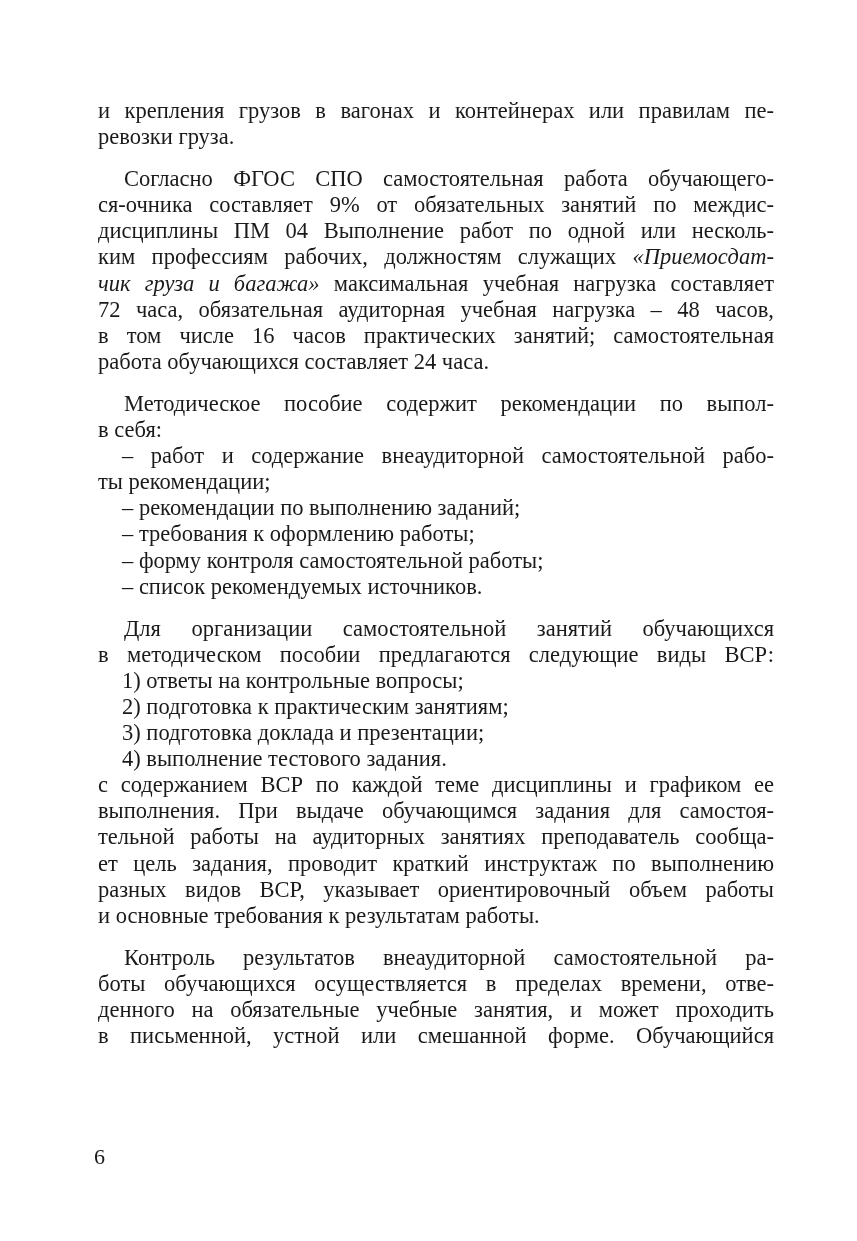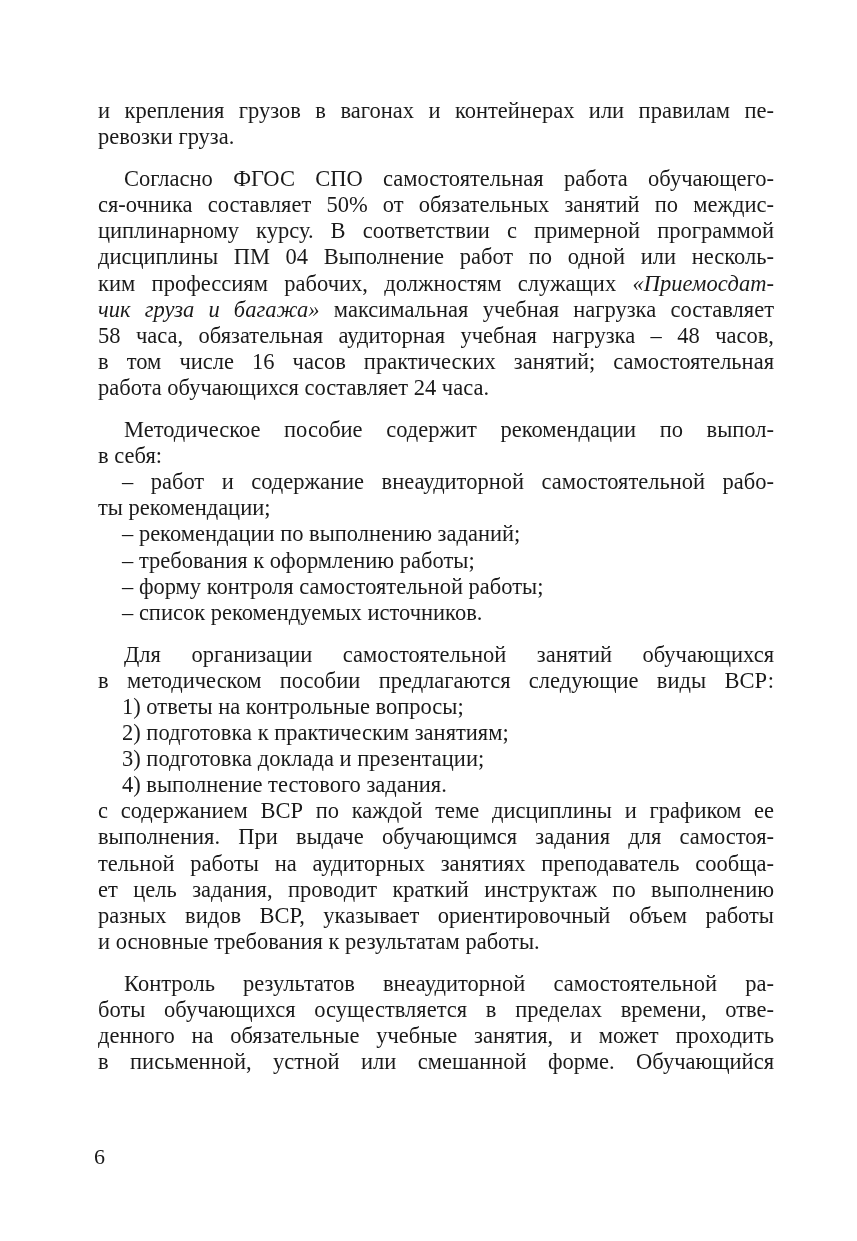--- a/index.html
+++ b/index.html
@@ -58,26 +58,25 @@
 
 <div class="page">
 
   <div>
     <span class="line">и крепления грузов в вагонах и контейнерах или правилам пе-</span>
     <span class="line last">ревозки груза.</span>
   </div>
 
   <div>
     <span class="line indent">Согласно ФГОС СПО самостоятельная работа обучающего-</span>
-    <span class="line">ся-очника составляет 50% от обязательных занятий по междис-</span>
-    <span class="line">циплинарному курсу. В соответствии с примерной программой</span>
+    <span class="line">ся-очника составляет 9% от обязательных занятий по междис-</span>
     <span class="line">дисциплины ПМ 04 Выполнение работ по одной или несколь-</span>
     <span class="line"><span>ким профессиям рабочих, должностям служащих </span><span class="it">«Приемосдат-</span></span>
     <span class="line"><span class="it">чик груза и багажа»</span><span> максимальная учебная нагрузка составляет</span></span>
-    <span class="line">58 часа, обязательная аудиторная учебная нагрузка – 48 часов,</span>
+    <span class="line">72 часа, обязательная аудиторная учебная нагрузка – 48 часов,</span>
     <span class="line">в том числе 16 часов практических занятий; самостоятельная</span>
     <span class="line last">работа обучающихся составляет 24 часа.</span>
   </div>
 
   <div>
     <span class="line indent">Методическое пособие содержит рекомендации по выпол-</span>
     <span class="line last">в себя:</span>
   </div>
 
   <div>

